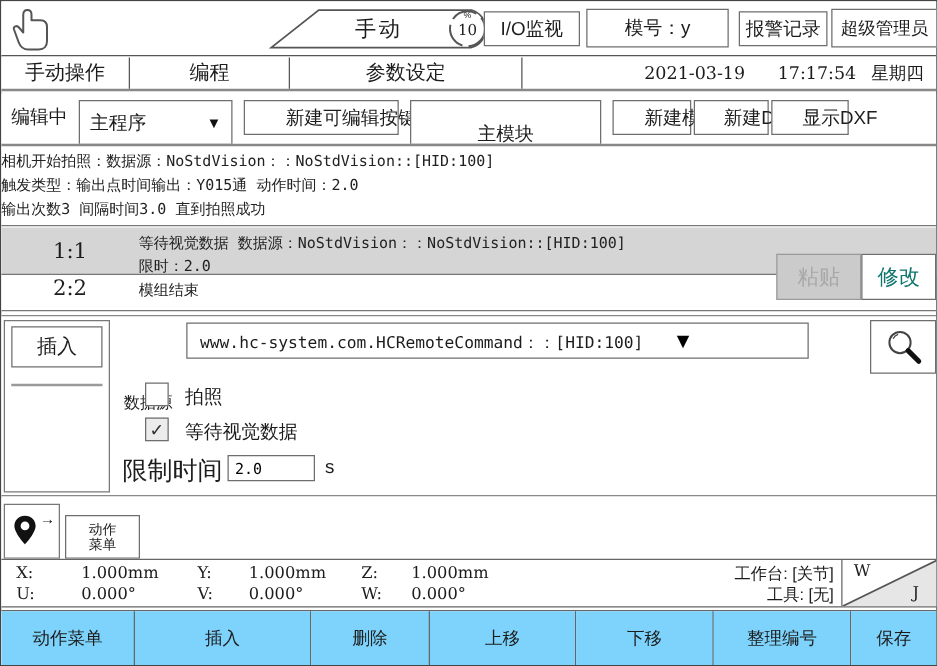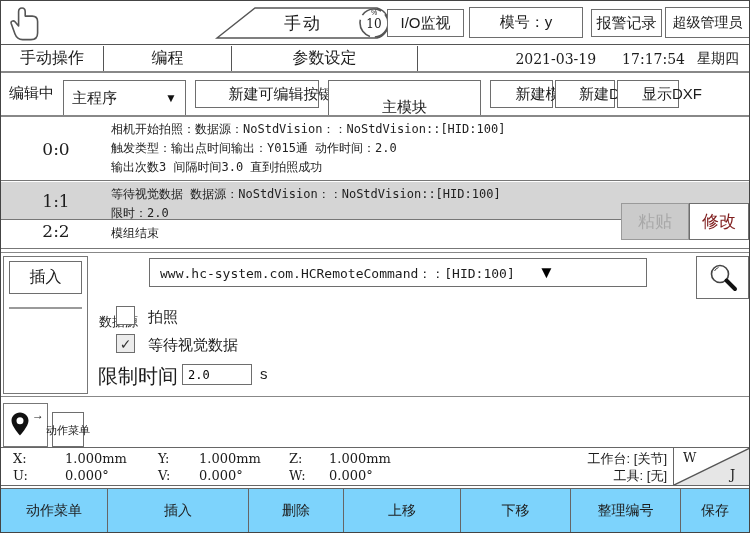--- a/index.html
+++ b/index.html
@@ -44,26 +44,26 @@
   .tlb { top:5px; height:28px;padding-left:48px; }
   .b-newkey { left:194px; width:124px; }
   .b-newmod { left:489px; width:63px; }
   .b-newdxf { left:554px; width:60px; }
   .b-showdxf{ left:616px; width:62px; }
   
   .proglist { position:absolute; top:114px; left:0; width:100%; height:134px; border-top:2px solid #888; border-bottom:1px solid #777; background:#fff; }
   .prow { position:absolute; left:0; width:100%; display:flex; cursor:pointer; }
   .prow0 { top:0; height:64px; border-bottom:1px solid #777; }
   .prow1 { top:65px; height:38px; background:#d5d5d5; border-bottom:1px solid #777; }
-  .prow2 { top:104px; height:20px; }
+  .prow2 { top:104px; height:20px;align-items:center; }
   .pidx { width:110px; text-align:center; font-family:"DejaVu Serif", serif; font-size:17px; align-self:center; }
   .plines { flex:1; padding-top:3px; font-family:"DejaVu Sans Mono", monospace; font-size:12px; line-height:19px; color:#222; }
   .overlay-btns { position:absolute; top:202px; left:0; width:100%; height:37px; z-index:5; }
   .paste-btn { left:620px; top:0; width:68px; height:37px; background:#cbcbcb; border:1px solid #9a9a9a; color:#a8a8a8; font-size:17px; }
-  .modify-btn { left:688px; top:0; width:60px; height:37px; background:#fff; border:1px solid #6e6e6e; color:#7f1d1d; font-size:17px; }
+  .modify-btn { left:688px; top:0; width:60px; height:37px; background:#fff; border:1px solid #6e6e6e; color:#0f766e; font-size:17px; }
   
   .panel { position:absolute; top:251px; left:0; width:100%; height:145px; border-top:1px solid #888; border-bottom:1px solid #888; background:#fff; }
   .sidebar { position:absolute; left:2px; top:3px; width:85px; height:138px; border:1px solid #777; background:#fff; }
   .insert-btn { left:5px; top:4px; width:73px; height:33px; font-size:16px; }
   .side-divider { position:absolute; left:5px; top:50px; width:73px; height:2px; background:#9a9a9a; }
   .ds-label { position:absolute; left:98px; top:12px; font-size:13px;margin-top:48px; }
   .ds-select { position:absolute; left:148px; top:5px; width:498px; height:29px; border:1px solid #6e6e6e; background:#fff; cursor:pointer; }
   .ds-text { position:absolute; left:10px; top:6px; font-family:"DejaVu Sans Mono", monospace; font-size:13px; white-space:nowrap; }
   .ds-arrow { position:absolute; left:388px; top:4px; font-size:17px; color:#000; }
   .search-btn { left:695px; top:3px; width:53px; height:43px; }
@@ -74,21 +74,21 @@
   .cbl1 { left:147px; top:55px; }
   .cbl2 { left:147px; top:83px; }
   .limit-label { position:absolute; left:97px; top:110px; font-size:20px; }
   .limit-input { position:absolute; left:181px; top:111px; width:70px; height:21px; border:1px solid #6e6e6e; font-family:"DejaVu Sans Mono", monospace; font-size:12px; padding-left:5px; background:#fff; }
   .limit-unit { position:absolute; left:259px; top:112px; font-size:15px; }
   
   .actionbar { position:absolute; top:397px; left:0; width:100%; height:49px; background:#fff; }
   .pin-box { position:absolute; left:2px; top:5px; width:45px; height:44px; border:1px solid #777; background:#fff; cursor:pointer; }
   .pin-box svg { position:absolute; left:4px; top:7px; }
   .pin-arrow { position:absolute; right:3px; top:4px; font-size:12px; color:#111; }
-  .menu-sm { left:51px; top:14px; width:32px; height:35px; flex-direction:row; font-size:11px; line-height:12px; }
+  .menu-sm { left:51px; top:14px; width:60px; height:35px; flex-direction:column; font-size:11px; line-height:12px; }
   
   .coords { position:absolute; top:446px; left:0; width:100%; height:39px; border-top:1px solid #666; border-bottom:1px solid #666; background:#fff; font-family:"DejaVu Serif", serif; font-size:13px; }
   .crow1 { top:3px; }
   .cl { position:absolute; } 
   .cx { left:12px; } .cvx { left:64px; }
   .cy { left:157px; } .cvy { left:198px; }
   .cz { left:288px; } .cvz { left:328px; }
   .wb-label { position:absolute; right:82px; top:2px; font-family:"Liberation Sans",sans-serif; font-size:13px; }
   .tool-label { position:absolute; right:82px; top:19px; font-family:"Liberation Sans",sans-serif; font-size:13px; }
   .wj-box { position:absolute; left:672px; top:0; width:76px; height:37px; border-left:1px solid #666; cursor:pointer; }
@@ -150,21 +150,20 @@
       <span>主模块</span>
       <span class="sel-arrow">▼</span>
     </div>
     <div class="btn tlb b-newmod">新建模块</div>
     <div class="btn tlb b-newdxf">新建DXF</div>
     <div class="btn tlb b-showdxf">显示DXF</div>
   </div>
 
   <div class="proglist">
     <div class="prow prow0">
-      <span class="pidx">0:0</span>
       <div class="plines">
         <div>相机开始拍照：数据源：NoStdVision：：NoStdVision::[HID:100]</div>
         <div>触发类型：输出点时间输出：Y015通 动作时间：2.0</div>
         <div>输出次数3 间隔时间3.0 直到拍照成功</div>
       </div>
     </div>
     <div class="prow prow1">
       <span class="pidx">1:1</span>
       <div class="plines">
         <div>等待视觉数据 数据源：NoStdVision：：NoStdVision::[HID:100]</div>

